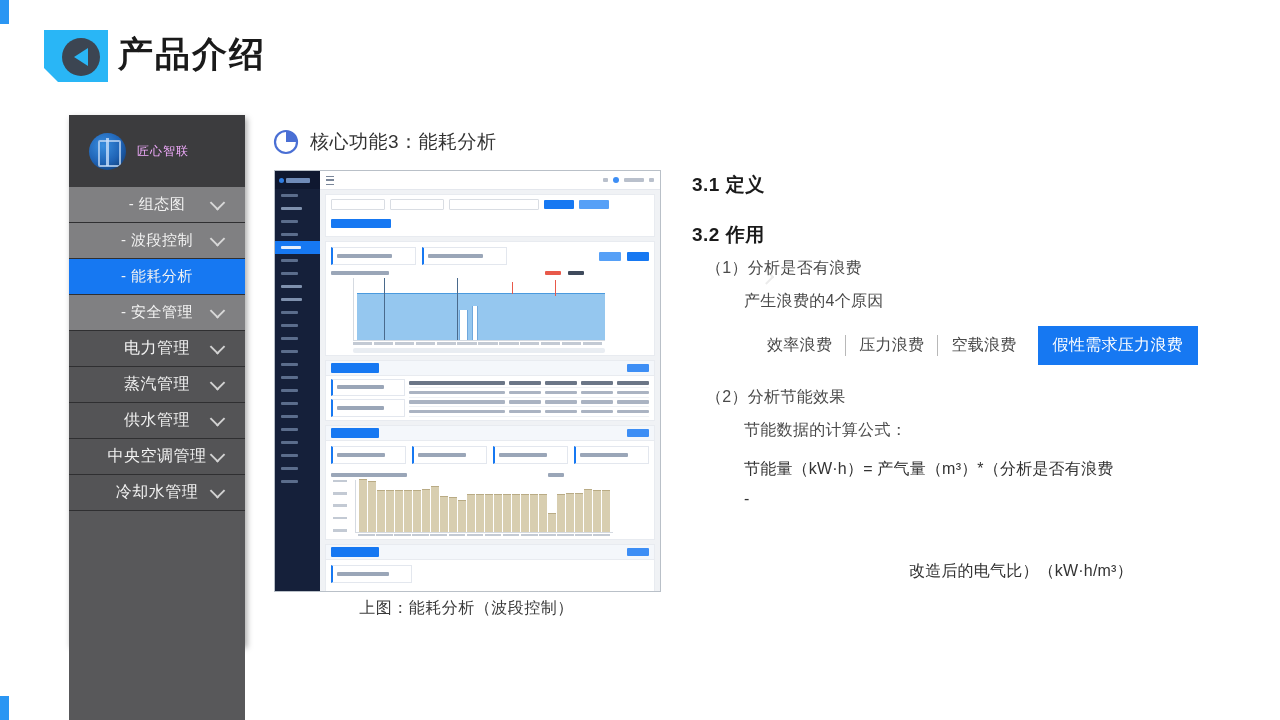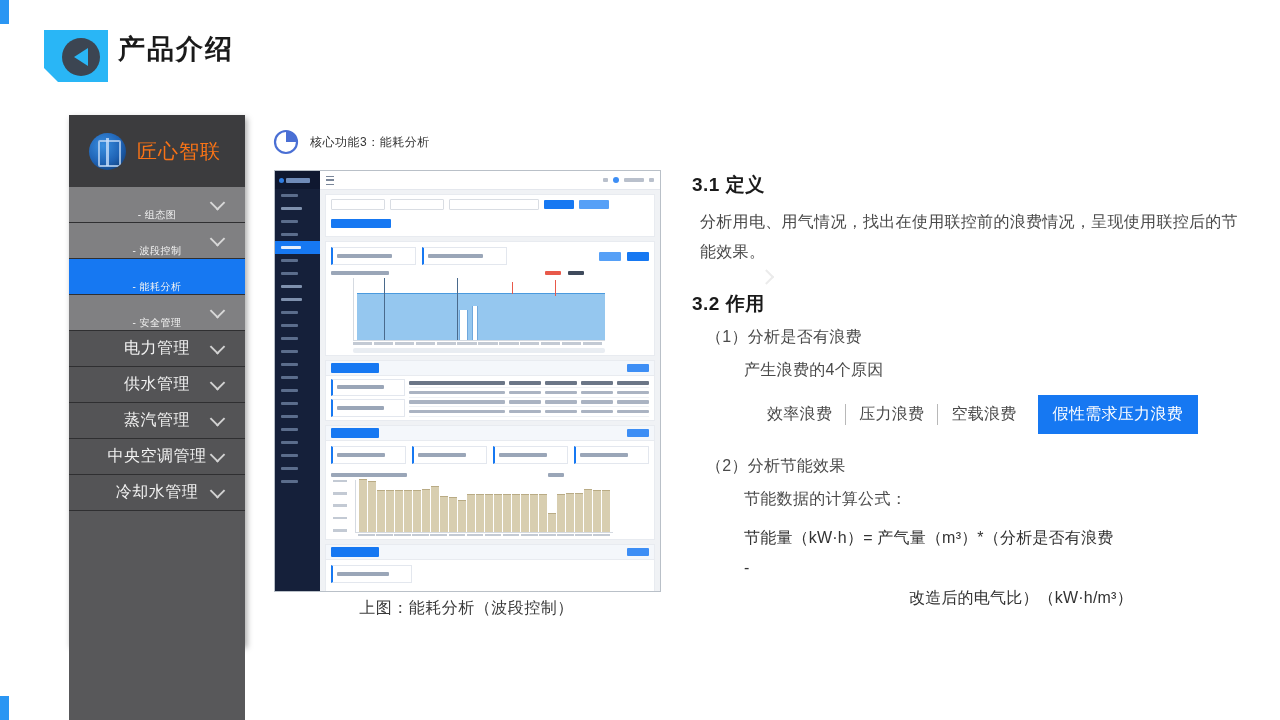--- a/index.html
+++ b/index.html
@@ -26,21 +26,21 @@
     position:absolute;left:62px;top:38px;width:38px;height:38px;border-radius:50%;
     background:#3c4552;
   }
   .logo-tri{
     position:absolute;left:74px;top:48px;width:0;height:0;
     border-top:9px solid transparent;border-bottom:9px solid transparent;
     border-right:14px solid #29b6f6;
   }
   .page-title{
     position:absolute;left:118px;top:31px;
-    font-size:27px;font-weight:bold;letter-spacing:2px;color:#1a1a1a;
+    font-size:35px;font-weight:bold;letter-spacing:2px;color:#1a1a1a;
     font-family:"DejaVu Sans","Liberation Sans",sans-serif;
   }
 
   
   .sidebar{
     position:absolute;left:69px;top:115px;width:176px;height:530px;
     background:#58585a;box-shadow:2px 3px 6px rgba(0,0,0,.35);
   }
   .sb-brand{
     height:72px;background:#3c3c3e;display:flex;align-items:center;
@@ -52,28 +52,28 @@
     position:relative;overflow:hidden;flex:0 0 auto;
   }
   .sb-emblem:before{
     content:"";position:absolute;left:9px;top:7px;width:19px;height:23px;
     border:2px solid rgba(190,215,245,.78);border-radius:2px;
   }
   .sb-emblem:after{
     content:"";position:absolute;left:17px;top:5px;width:3px;height:28px;
     background:rgba(200,222,250,.8);
   }
-  .sb-brand-text{color:#f97316;font-size:20px;letter-spacing:1px;}
+  .sb-brand-text{color:#f0abfc;font-size:12px;letter-spacing:1px;}
   .sb-item{
     height:35px;display:flex;align-items:center;justify-content:center;
     position:relative;border-bottom:1px solid #2f2f31;
     font-size:16px;color:#f2f2f2;letter-spacing:.5px;
   }
   .sb-item.lvl1{background:#545456;}
-  .sb-item.lvl2{background:#808082;font-size:10px;align-items:flex-end;}
+  .sb-item.lvl2{background:#808082;font-size:15px;}
   .sb-item.active{background:#1678f2;}
   .sb-item .lbl{white-space:nowrap;}
   .sb-item .chev{
     position:absolute;right:22px;top:50%;width:9px;height:9px;
     border-right:2px solid #e8e8e8;border-bottom:2px solid #e8e8e8;
     transform:translateY(-70%) rotate(45deg);opacity:.85;
   }
   .sb-item .chev.right{transform:translateY(-50%) rotate(-45deg);}
   .sb-tail{background:#58585a;height:100%;}
 
@@ -154,21 +154,21 @@
   .h-sec{font-size:19px;font-weight:bold;color:#1a1a1a;margin:0 0 9px 0;letter-spacing:.5px;}
   .p-body{font-size:16px;color:#4a4a4a;line-height:30px;margin:0 0 6px 8px;letter-spacing:.3px;}
   .h-sec.second{margin-top:24px;}
   .lvl-a{font-size:16px;color:#4a4a4a;margin:10px 0 0 14px;letter-spacing:.3px;}
   .lvl-b{font-size:16px;color:#4a4a4a;margin:12px 0 0 52px;letter-spacing:.3px;}
   .chips{display:flex;align-items:center;margin:14px 0 0 62px;}
   .chip{font-size:16px;color:#4a4a4a;padding:0 13px;letter-spacing:.3px;}
   .chip.sep{border-right:1px solid #b8b8b8;}
   .chip.hl{background:#1678f2;color:#fff;padding:9px 15px;margin-left:8px;}
   .formula{font-size:16px;color:#333;margin:13px 0 0 52px;letter-spacing:.2px;line-height:30px;}
-  .formula .tail{display:block;margin-left:165px;}
+  .formula .tail{display:block;margin-left:165px;margin-top:42px;}
 </style>
 </head>
 <body>
 
 <div class="edge-bar edge-bar-top"></div>
 <div class="edge-bar edge-bar-bot"></div>
 
 <div class="header">
   <div class="logo-mark"></div>
   <div class="logo-circle"></div>
@@ -196,25 +196,25 @@
       </div>
       <div class="sb-item lvl2">
         <span class="lbl">- 安全管理</span>
         <span class="chev"></span>
       </div>
       <div class="sb-item lvl1">
         <span class="lbl">电力管理</span>
         <span class="chev"></span>
       </div>
       <div class="sb-item lvl1">
+        <span class="lbl">蒸汽管理</span>
+        <span class="chev"></span>
+      </div>
+      <div class="sb-item lvl1">
         <span class="lbl">供水管理</span>
-        <span class="chev"></span>
-      </div>
-      <div class="sb-item lvl1">
-        <span class="lbl">蒸汽管理</span>
         <span class="chev"></span>
       </div>
       <div class="sb-item lvl1">
         <span class="lbl">中央空调管理</span>
         <span class="chev"></span>
       </div>
       <div class="sb-item lvl1">
         <span class="lbl">冷却水管理</span>
         <span class="chev"></span>
       </div>
@@ -223,21 +223,21 @@
 </div>
 
 <div class="center">
   <div class="feature-head">
     <span class="pie-icon">
       <svg width="28" height="28" viewBox="0 0 28 28">
         <circle cx="14" cy="14" r="11" fill="none" stroke="#4a6fd4" stroke-width="2.2"></circle>
         <path d="M14 14 L14 3 A11 11 0 0 1 25 14 Z" fill="#4a6fd4"></path>
       </svg>
     </span>
-    <span style="font-size:12px;color:#333;letter-spacing:.5px;">核心功能3：能耗分析</span>
+    <span style="font-size:19px;color:#333;letter-spacing:.5px;">核心功能3：能耗分析</span>
   </div>
 </div>
 
 <div class="shot">
   <div class="app">
 
     <div class="app-nav" style="height:420px;">
       <div class="app-nav-brand">
         <span class="app-nav-dot"></span>
         <span class="app-nav-brand-tx"></span>
@@ -532,21 +532,20 @@
       </div>
 
     </div>
   </div>
 </div>
 
 <div class="caption">上图：能耗分析（波段控制）</div>
 
 <div class="right">
   <h2 class="h-sec">3.1 定义</h2>
-  <p class="p-body">分析用电、用气情况，找出在使用联控前的浪费情况，呈现使用联控后的节能效果。</p>
 
   <h2 class="h-sec second">3.2 作用</h2>
 
   <div class="lvl-a">（1）分析是否有浪费</div>
   <div class="lvl-b">产生浪费的4个原因</div>
 
   <div class="chips" id="chip-row">
       <span class="chip sep">效率浪费</span>
       <span class="chip sep">压力浪费</span>
       <span class="chip">空载浪费</span>

